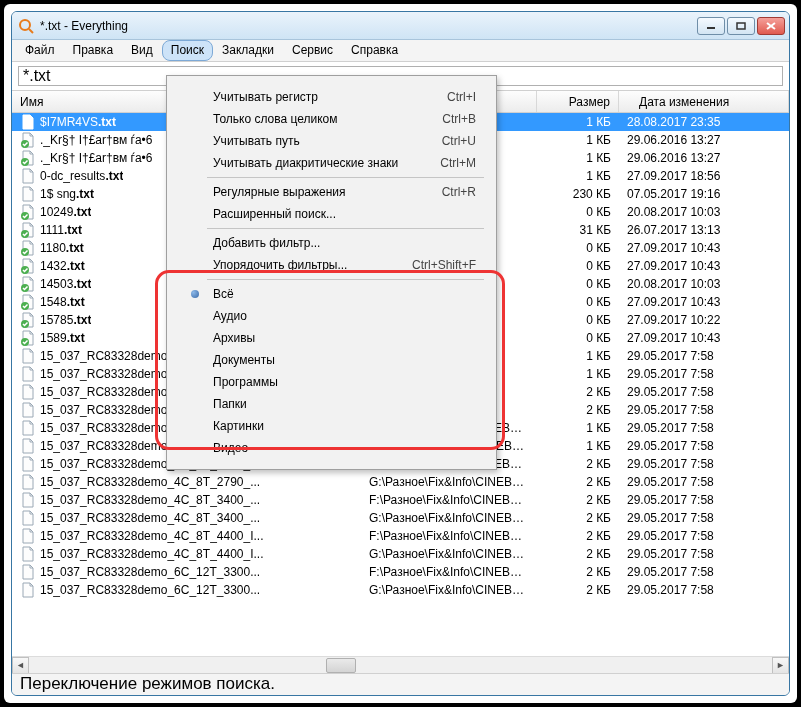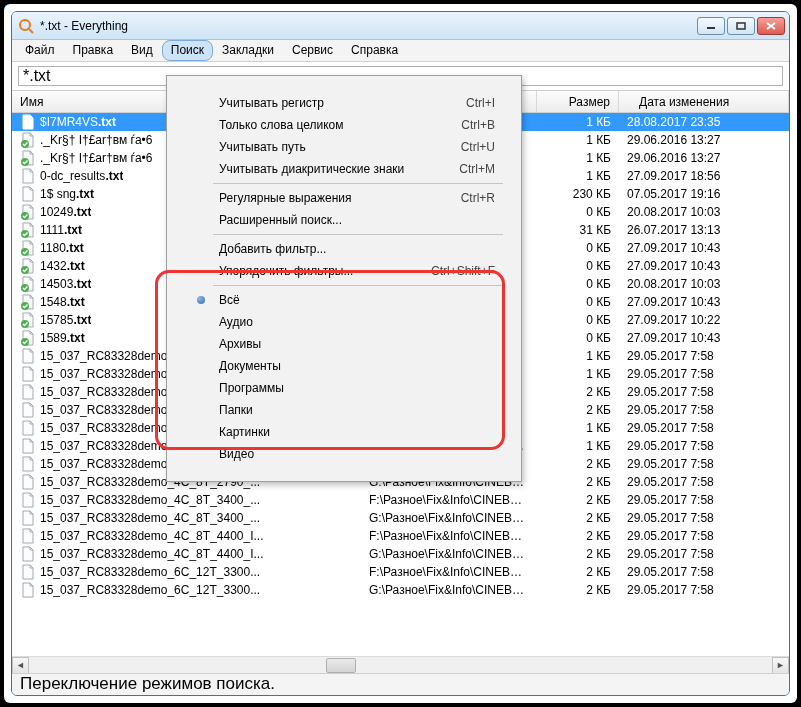--- a/index.html
+++ b/index.html
@@ -33,21 +33,21 @@
 .c-size { width: 82px; text-align: right; }
 .c-date { flex: 1; }
 .fileicon { width: 16px; height: 16px; margin-right: 4px; flex-shrink: 0; }
 .filename { overflow: hidden; text-overflow: ellipsis; white-space: nowrap; }
 .filename b { font-weight: bold; }
 .statusbar { height: 22px; background: #f4f4f4; border-top: 1px solid #d0d0d0; padding: 0 8px; font-size: 17px; }
 .hscroll { height: 17px; background: #f0f0f0; border-top: 1px solid #dcdcdc; display: flex; align-items: center; }
 .hscroll .arrow { width: 17px; height: 17px; background: linear-gradient(#f8f8f8,#e4e4e4); border: 1px solid #c0c0c0; display:flex;align-items:center;justify-content:center; font-size:9px;color:#555;}
 .hscroll .track { flex:1; height: 17px; position: relative; }
 .hscroll .thumb { position:absolute; left:40%; width:30px; height:15px; top:1px; background: linear-gradient(#eaeaea,#d4d4d4); border:1px solid #b0b0b0; border-radius:2px;}
-.dropdown { position: absolute; left: 166px; top: 75px; width: 356px; background: #f2f2f2; border: 1px solid #9f9f9f; box-shadow: 2px 3px 6px rgba(0,0,0,.25); z-index: 10; padding: 16px; }
+.dropdown { position: absolute; left: 166px; top: 75px; width: 331px; background: #f2f2f2; border: 1px solid #9f9f9f; box-shadow: 2px 3px 6px rgba(0,0,0,.25); z-index: 10; padding: 10px; }
 .dropdown .dditem { height: 22px; display: flex; align-items: center; padding: 0 6px; }
 .dropdown .ddgutter { width: 24px; display: flex; justify-content: center; }
 .dropdown .ddlabel { flex: 1; padding-left: 6px; }
 .dropdown .ddshort { color: #444; padding-right: 4px; }
 .dropdown .ddsep { height: 1px; background: #c5c5c5; margin: 3px 2px 3px 30px; }
 .redring { position: absolute; border: 3px solid #e33; border-radius: 14px; pointer-events: none; z-index: 20; }
 .ring1 { left: 155px; top: 270px; width: 350px; height: 180px; }
 .bullet { width:8px;height:8px;border-radius:50%;background:radial-gradient(circle at 30% 30%,#8cb8e8,#3a6aa8);}
 svg { display: block; }
 </style>

